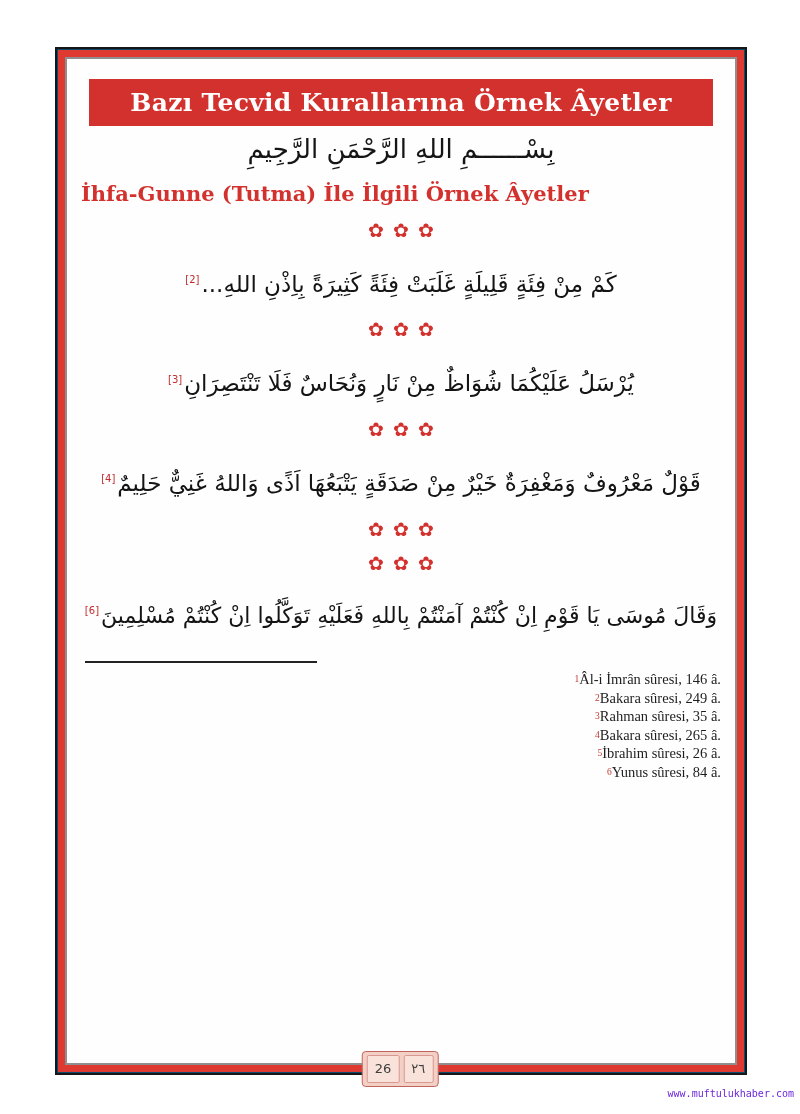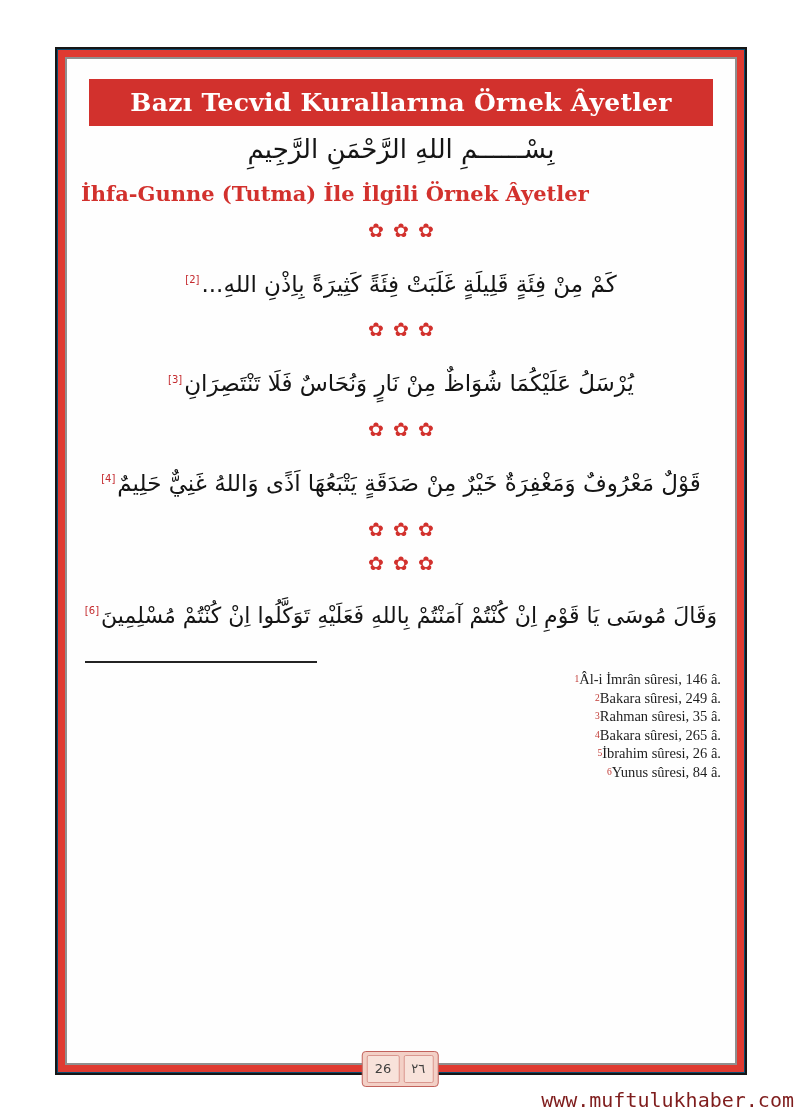--- a/index.html
+++ b/index.html
@@ -84,21 +84,21 @@
     padding:3px 4px; display:flex; gap:4px; z-index:5;
   }
   .pncell {
     background:#f8e2da; border:1px solid #d9978f; border-radius:2px;
     font-size:13px; font-weight:normal; color:#41403f; padding:5px 7px;
     line-height:16px;
   }
 
   .watermark {
     position:absolute; right:6px; top:1088px;
-    font-family:"DejaVu Sans Mono", monospace; font-size:20px; color:#7f1d1d;
+    font-family:"DejaVu Sans Mono", monospace; font-size:10px; color:#6d28d9;
   }
 </style>
 </head>
 <body>
 
 <div class="frame">
   <div class="frame-red">
     <div class="frame-inner">
 
       <div class="banner">

